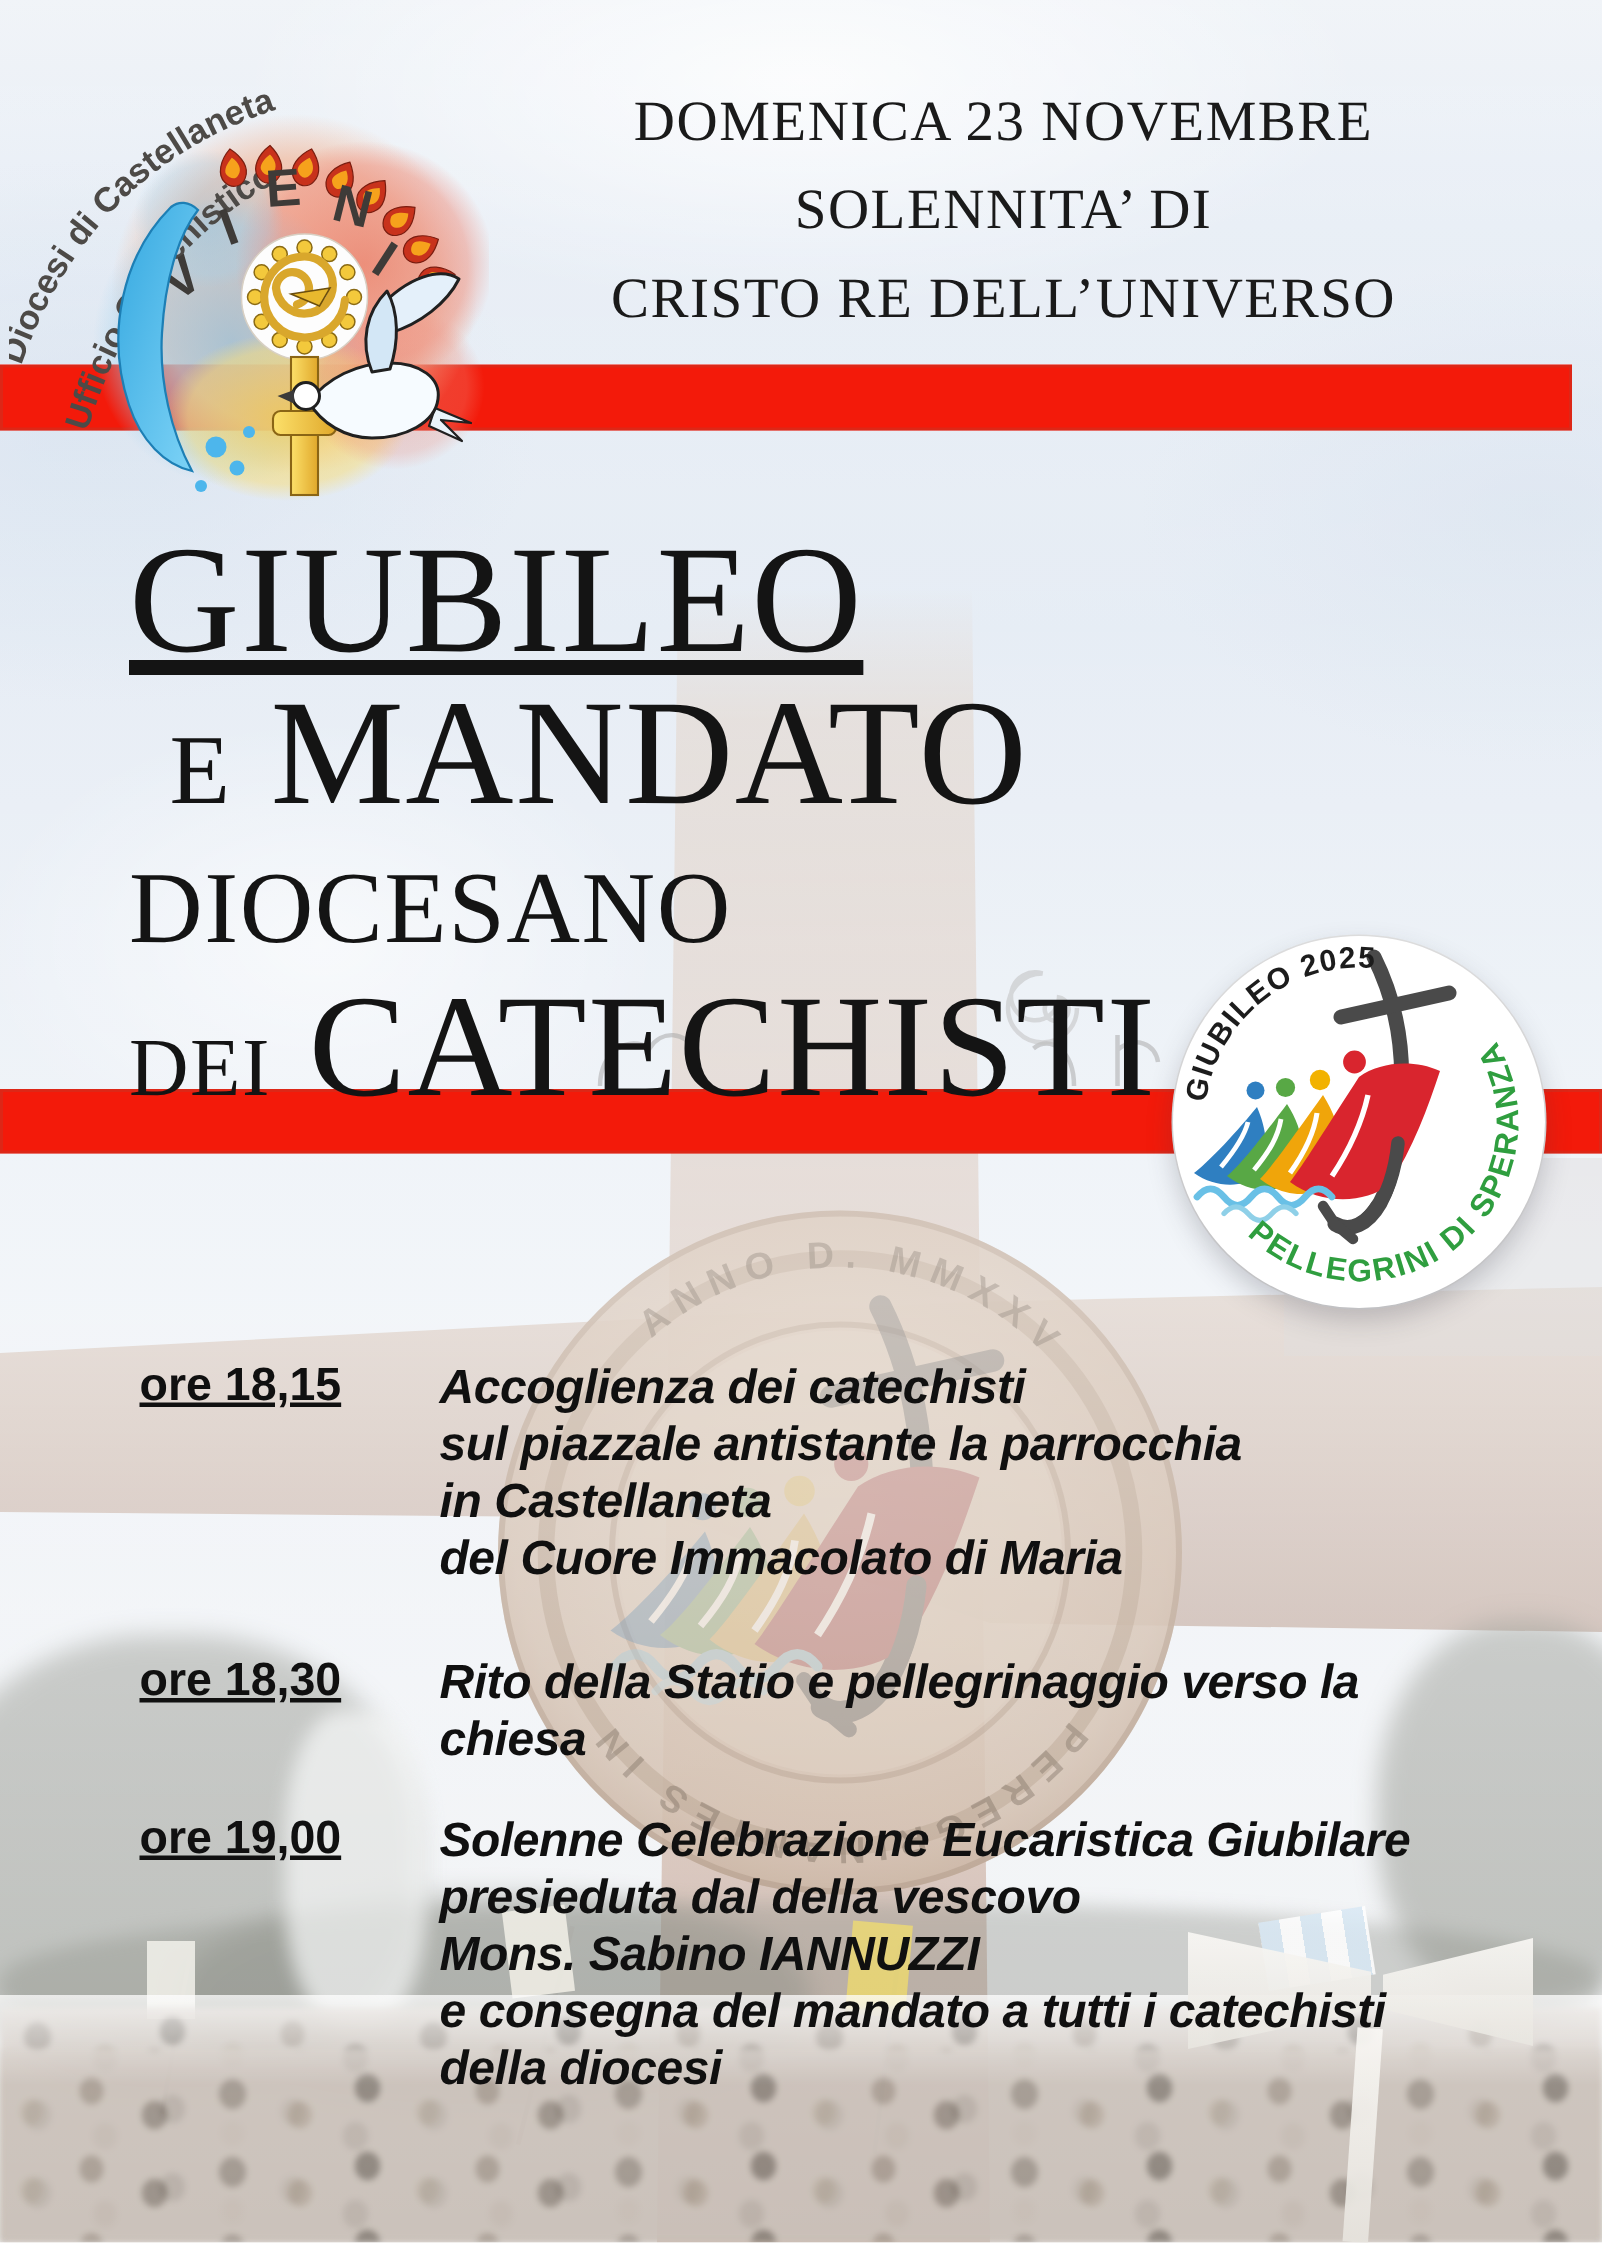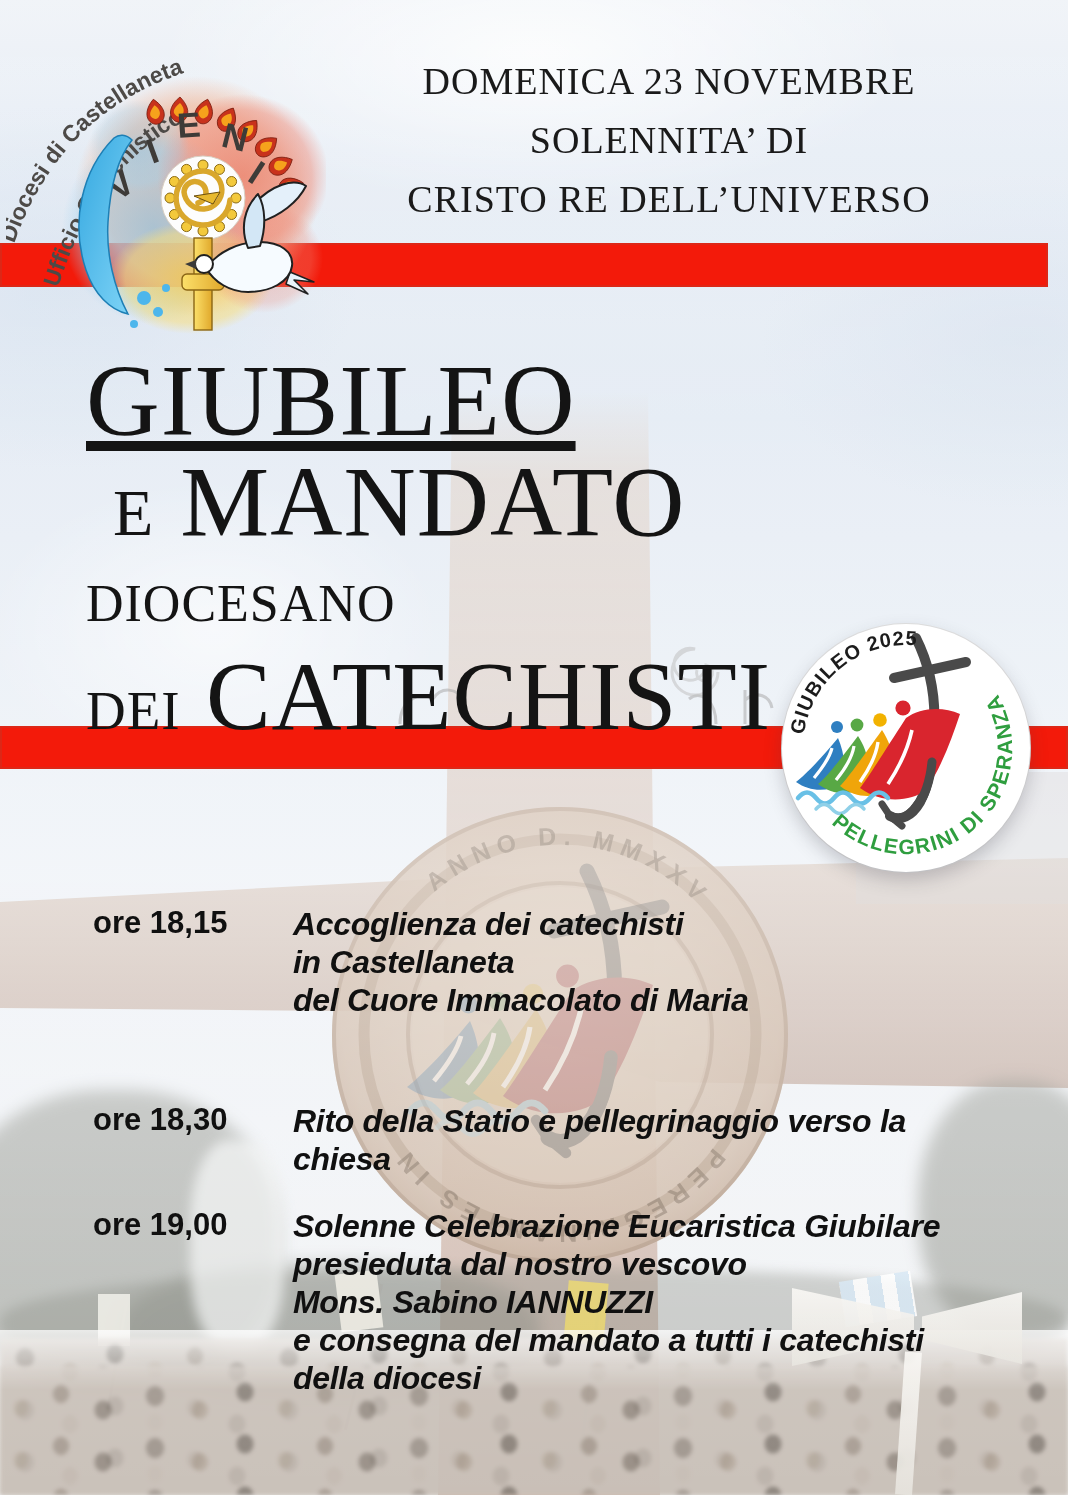--- a/index.html
+++ b/index.html
@@ -41,26 +41,26 @@
   
   .red-bar{background:#f31a0a;box-shadow:inset 0 0 0 2px rgba(196,56,40,.45);}
   
   .header{left:290px;top:52px;width:758px;text-align:center;color:#1a1a1a;
     font-size:38px;line-height:59px;letter-spacing:1px;}
   
   .title{left:86px;top:348px;color:#141414;white-space:nowrap;}
   .t1{font-size:102px;line-height:106px;letter-spacing:1px;text-decoration:underline;}
   .t2{font-size:100px;line-height:96px;letter-spacing:1px;margin-left:27px;}
   .t2 .small{font-size:66px;}
-  .t3{font-size:52px;line-height:86px;letter-spacing:1px;}
+  .t3{font-size:68px;line-height:86px;letter-spacing:1px;}
   .t4{font-size:97px;line-height:100px;letter-spacing:1px;}
   .t4 .small{font-size:55px;text-align:right;}
   
   .srow{left:93px;width:915px;color:#101010;font-family:"Liberation Sans",sans-serif;}
-  .stime{position:absolute;left:0;top:0;font-weight:bold;font-size:31px;}
+  .stime{position:absolute;left:0;top:0;font-weight:bold;font-size:31px;text-decoration:underline;}
   .sdesc{margin-left:200px;font-weight:bold;font-style:italic;font-size:32px;
     line-height:38px;letter-spacing:-0.3px;}
   
   .badge{left:782px;top:624px;width:248px;height:248px;border-radius:50%;
     background:#ffffff;box-shadow:0 8px 18px rgba(60,60,70,.25),0 0 0 1px #e3e3e3;}
   svg text{font-family:"Liberation Sans",sans-serif;}
   .serif-letter{font-family:"Liberation Serif",serif;}
 </style>
 </head>
 <body>
@@ -320,36 +320,37 @@
       <text font-size="21" font-weight="bold" fill="#2f9e3f" letter-spacing="1.5">
         <textPath href="#bBottom" startOffset="6">PELLEGRINI DI SPERANZA</textPath>
       </text>
     </svg>
   </div>
 
   <div class="abs srow" style="top:905px">
     <div class="stime">ore 18,15</div>
     <div class="sdesc">
       <div>Accoglienza dei catechisti</div>
+      <div>sul piazzale antistante la parrocchia</div>
       <div>in Castellaneta</div>
       <div>del Cuore Immacolato di Maria</div>
     </div>
   </div>
 
   <div class="abs srow" style="top:1102px">
     <div class="stime">ore 18,30</div>
     <div class="sdesc">
       <div>Rito della Statio e pellegrinaggio verso la chiesa</div>
     </div>
   </div>
 
   <div class="abs srow" style="top:1207px">
     <div class="stime">ore 19,00</div>
     <div class="sdesc">
       <div>Solenne Celebrazione Eucaristica Giubilare</div>
-      <div>presieduta dal nostro vescovo</div>
+      <div>presieduta dal della vescovo</div>
       <div>Mons. Sabino IANNUZZI</div>
       <div>e consegna del mandato a tutti i catechisti</div>
       <div>della diocesi</div>
     </div>
   </div>
 
 </div>
 
 </body></html>

